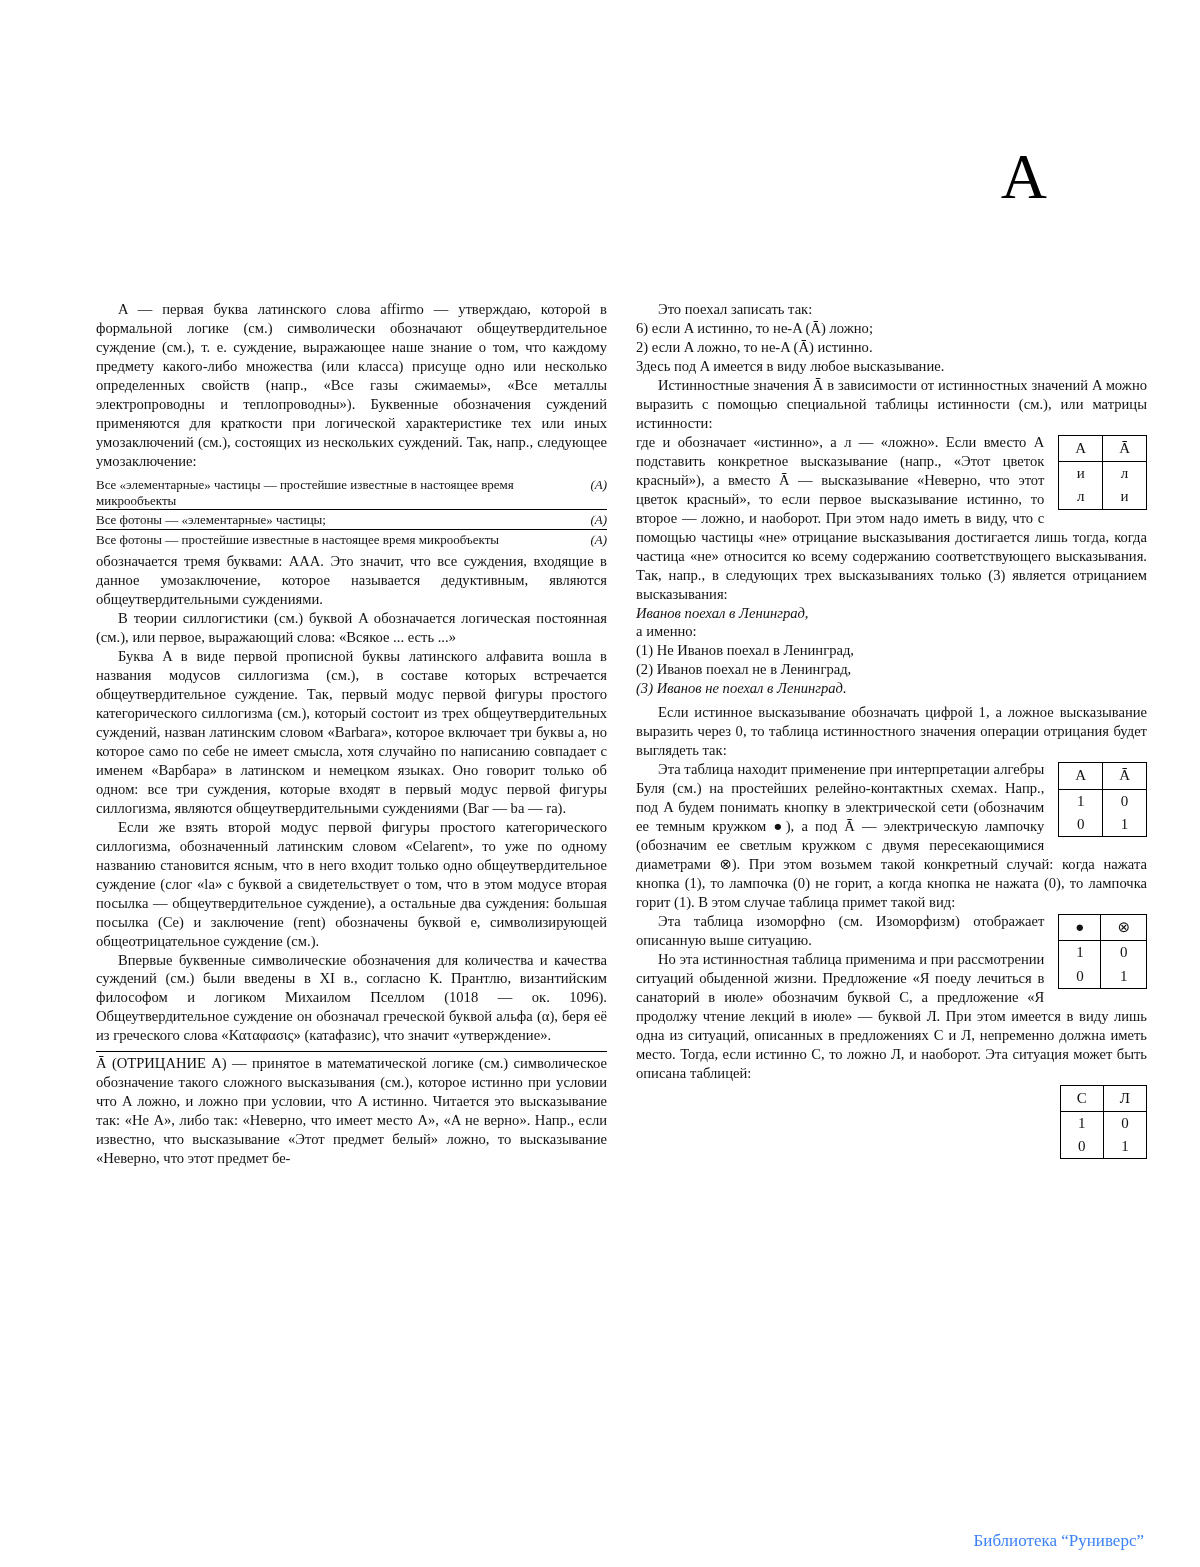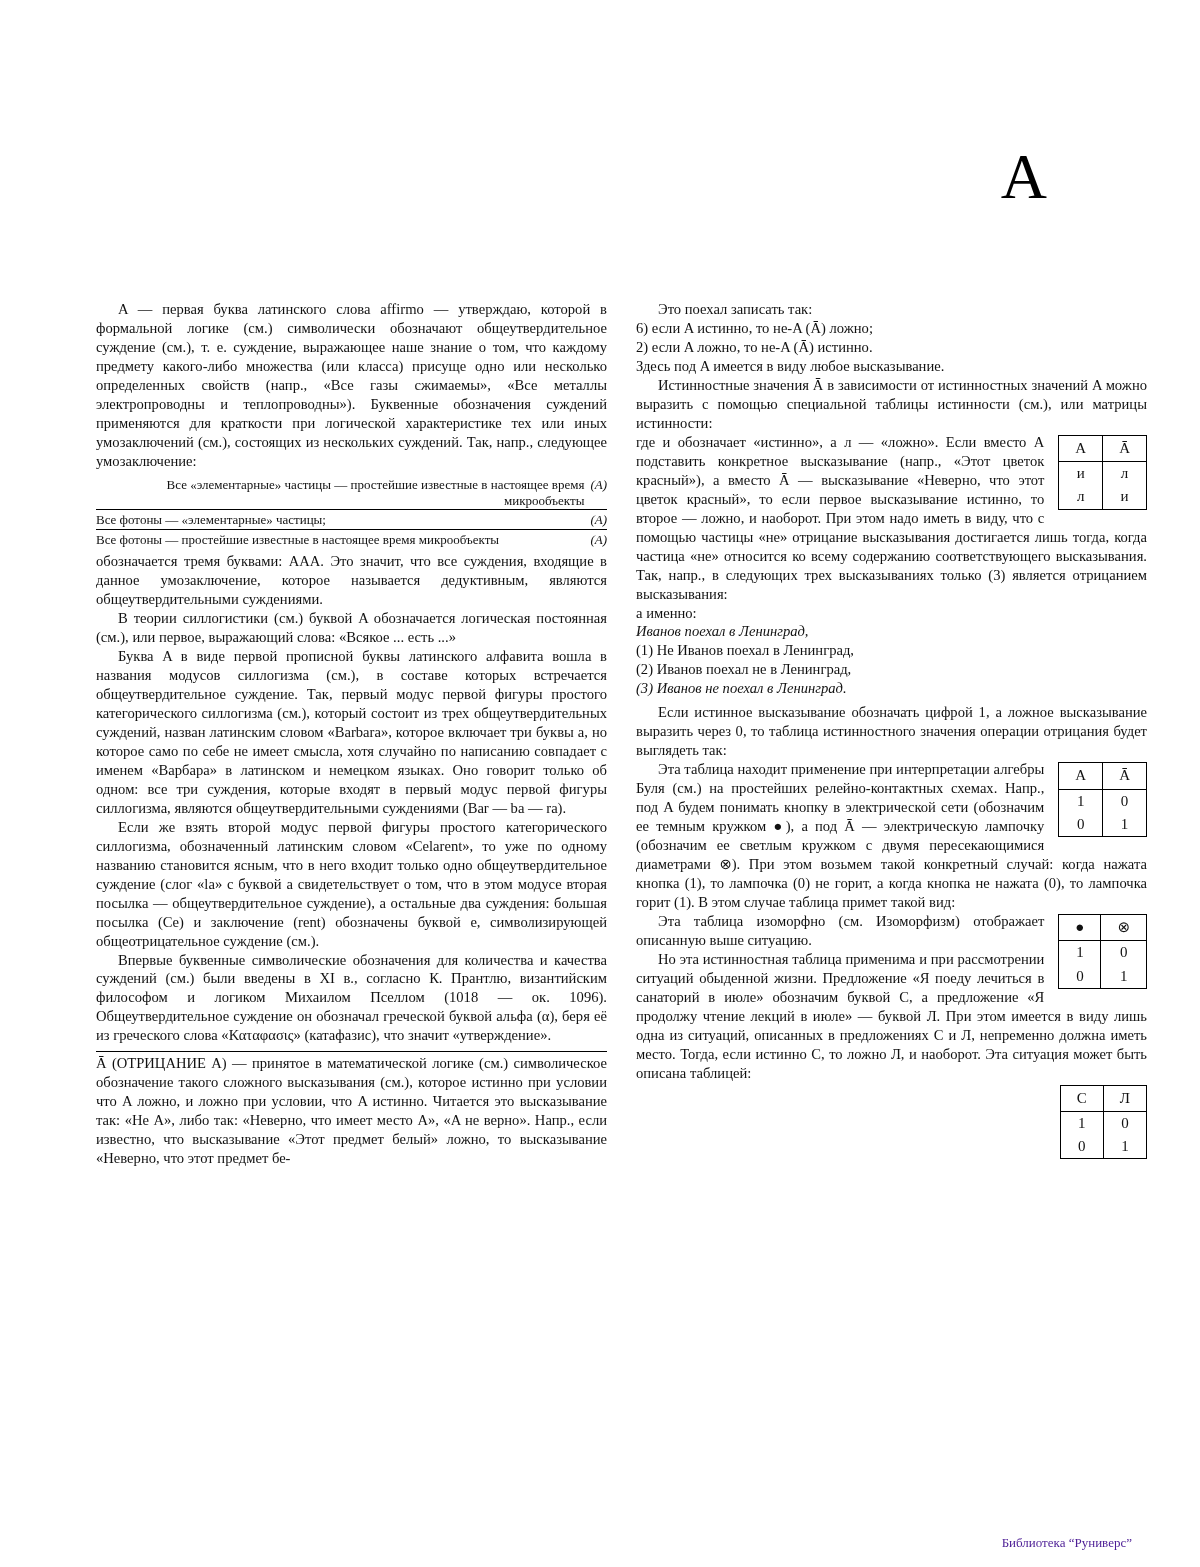--- a/index.html
+++ b/index.html
@@ -57,21 +57,21 @@
   .syllogism {
     margin: 6px 0 4px 0;
     font-size: 13px;
     line-height: 1.22;
   }
   .syl-line {
     display: flex;
     justify-content: space-between;
     align-items: baseline;
   }
-  .syl-line .txt { text-align: right; }
+  .syl-line .txt { text-align: left; }
   .syl-line .tag { font-style: italic; padding-left: 6px; }
   .rule {
     border-bottom: 1px solid #000;
     margin: 1px 0 2px 0;
     height: 0;
   }
   .rule-top {
     border-top: 1px solid #000;
     margin: 2px 0 2px 0;
     height: 0;
@@ -92,24 +92,24 @@
     padding: 3px 16px;
     line-height: 1.15;
   }
   .ttable .vsep { border-right: 1.4px solid #000; }
   .ttable .hsep td { border-bottom: 1.4px solid #000; }
   .ttable .hdr td { padding-bottom: 4px; padding-top: 4px; }
 
   .spacer-sm { height: 5px; }
   .footer {
     position: absolute;
-    right: 68px;
+    right: 56px;
     bottom: 16px;
-    font-size: 13px;
-    color: #4c1d95;
+    font-size: 17px;
+    color: #3b82f6;
     font-family: "Liberation Serif", serif;
   }
 </style>
 </head>
 <body>
 
 <div class="page">
 
   <div class="letter-head">A</div>
 
@@ -165,22 +165,22 @@
           <td>л</td>
         </tr>
         <tr>
           <td class="vsep">л</td>
           <td>и</td>
         </tr>
       </tbody>
         </table>
 
       <p class="noindent">где и обозначает «истинно», а л — «ложно». Если вместо A подставить конкретное высказывание (напр., «Этот цветок красный»), а вместо Ā — высказывание «Неверно, что этот цветок красный», то если первое высказывание истинно, то второе — ложно, и наоборот. При этом надо иметь в виду, что с помощью частицы «не» отрицание высказывания достигается лишь тогда, когда частица «не» относится ко всему содержанию соответствующего высказывания. Так, напр., в следующих трех высказываниях только (3) является отрицанием высказывания:</p>
+      <p class="noindent it">Иванов поехал в Ленинград,</p>
       <p class="noindent">а именно:</p>
-      <p class="noindent it">Иванов поехал в Ленинград,</p>
       <p class="noindent">(1) Не Иванов поехал в Ленинград,</p>
       <p class="noindent">(2) Иванов поехал не в Ленинград,</p>
       <p class="noindent it">(3) Иванов не поехал в Ленинград.</p>
 
       <div class="spacer-sm"></div>
       <p>Если истинное высказывание обозначать цифрой 1, а ложное высказывание выразить через 0, то таблица истинностного значения операции отрицания будет выглядеть так:</p>
 
       <table class="ttable">
         <tbody>
             <tr class="hdr hsep">

